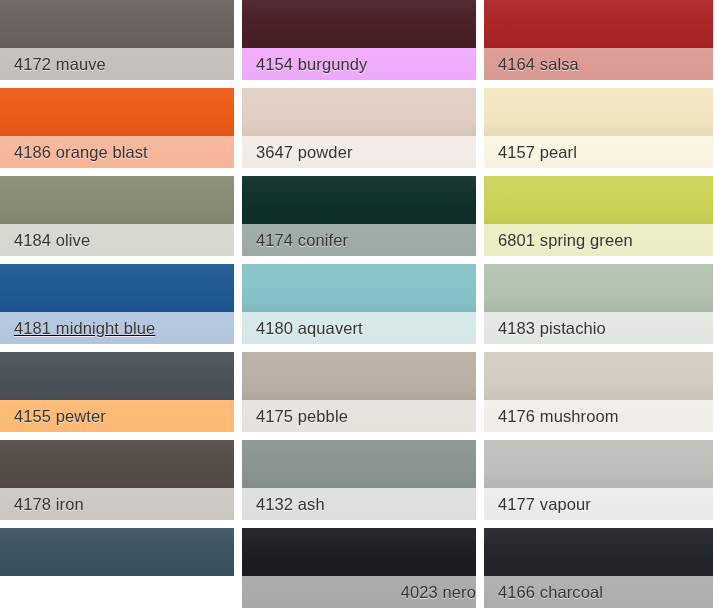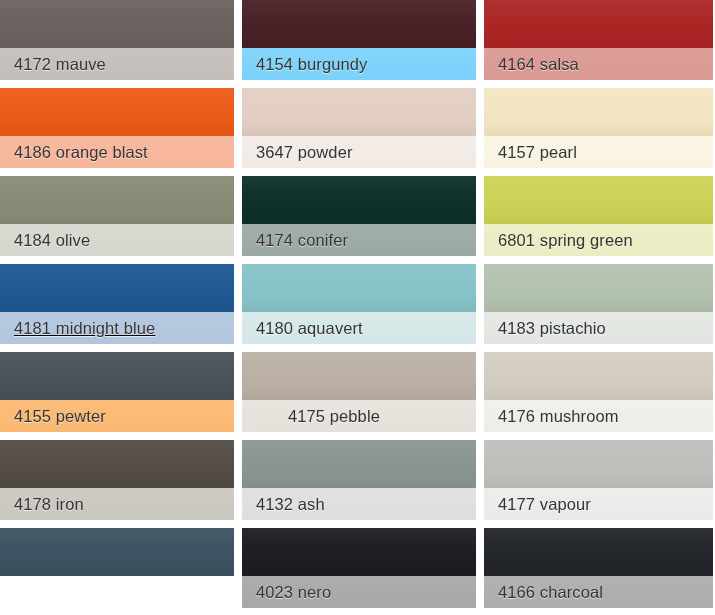--- a/index.html
+++ b/index.html
@@ -87,21 +87,21 @@
 <div id="swatch-page">
   <div class="swatch-grid" id="swatch-grid">
       <div class="swatch-card">
         <div class="swatch-color" style="background: rgb(107, 98, 95);"></div>
         <div class="swatch-label-band" style="background: rgb(198, 192, 189); text-align: center;">
           <span class="swatch-label">4172 mauve</span>
         </div>
       </div>
       <div class="swatch-card">
         <div class="swatch-color" style="background: rgb(74, 31, 38);"></div>
-        <div class="swatch-label-band" style="background: #7dd3fc;">
+        <div class="swatch-label-band" style="background: #f0abfc;">
           <span class="swatch-label">4154 burgundy</span>
         </div>
       </div>
       <div class="swatch-card">
         <div class="swatch-color" style="background: rgb(171, 37, 35);"></div>
         <div class="swatch-label-band" style="background: rgb(220, 154, 147);">
           <span class="swatch-label">4164 salsa</span>
         </div>
       </div>
       <div class="swatch-card">
@@ -159,21 +159,21 @@
         </div>
       </div>
       <div class="swatch-card">
         <div class="swatch-color" style="background: rgb(74, 81, 89);"></div>
         <div class="swatch-label-band" style="background: #fdba74; text-align: center;">
           <span class="swatch-label">4155 pewter</span>
         </div>
       </div>
       <div class="swatch-card">
         <div class="swatch-color" style="background: rgb(186, 176, 165);"></div>
-        <div class="swatch-label-band" style="background: rgb(230, 228, 221); padding-left: 32px;">
+        <div class="swatch-label-band" style="background: rgb(230, 228, 221);">
           <span class="swatch-label">4175 pebble</span>
         </div>
       </div>
       <div class="swatch-card">
         <div class="swatch-color" style="background: rgb(212, 205, 195);"></div>
         <div class="swatch-label-band" style="background: rgb(241, 239, 233);">
           <span class="swatch-label">4176 mushroom</span>
         </div>
       </div>
       <div class="swatch-card">
@@ -192,21 +192,21 @@
         <div class="swatch-color" style="background: rgb(191, 192, 187);"></div>
         <div class="swatch-label-band" style="background: rgb(236, 236, 235);">
           <span class="swatch-label">4177 vapour</span>
         </div>
       </div>
       <div class="swatch-card">
         <div class="swatch-color" style="background: rgb(61, 82, 96);"></div>
       </div>
       <div class="swatch-card">
         <div class="swatch-color" style="background: rgb(27, 29, 33);"></div>
-        <div class="swatch-label-band" style="background: rgb(169, 169, 169);">
+        <div class="swatch-label-band" style="background: rgb(169, 169, 169); justify-content: flex-end;">
           <span class="swatch-label">4023 nero</span>
         </div>
       </div>
       <div class="swatch-card">
         <div class="swatch-color" style="background: rgb(34, 37, 42);"></div>
         <div class="swatch-label-band" style="background: rgb(174, 174, 174);">
           <span class="swatch-label">4166 charcoal</span>
         </div>
       </div>
     </div>

